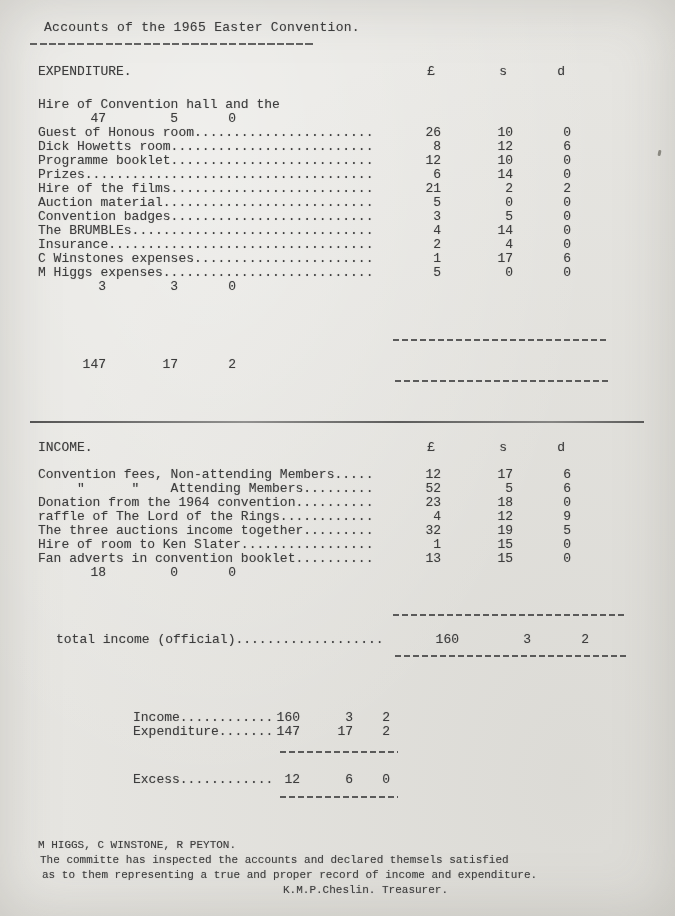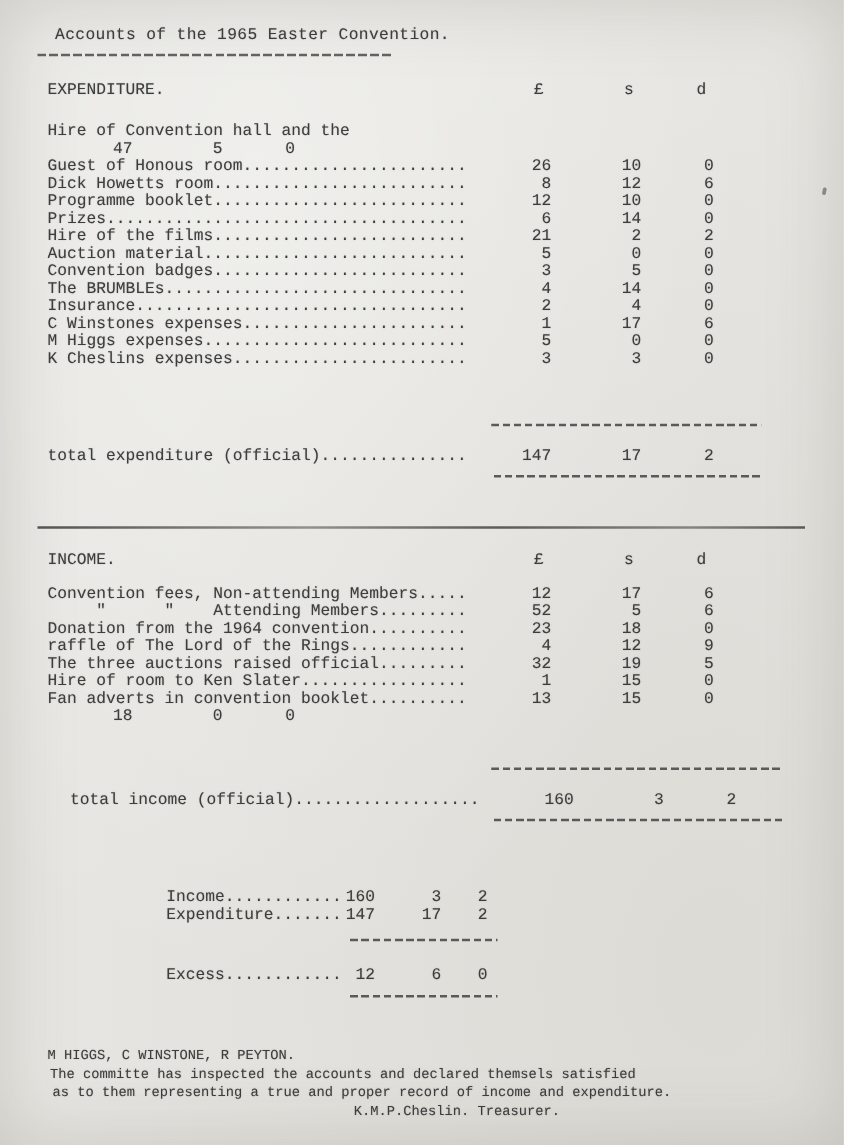--- a/index.html
+++ b/index.html
@@ -152,30 +152,28 @@
         <span class="c2">17</span>
         <span class="c3">6</span>
       </div>
     <div class="trow">
         <span class="lbl">M Higgs expenses...........................</span>
         <span class="c1">5</span>
         <span class="c2">0</span>
         <span class="c3">0</span>
       </div>
     <div class="trow">
-        <span class="lbl">K Cheslins expenses........................</span>
         <span class="c1">3</span>
         <span class="c2">3</span>
         <span class="c3">0</span>
       </div>
   </div>
 
   <div class="abs dash exp-dash-top"></div>
   <div class="abs trow exp-total ink">
-    <span class="lbl">total expenditure (official)...............</span>
     <span class="c1">147</span>
     <span class="c2">17</span>
     <span class="c3">2</span>
   </div>
   <div class="abs dash exp-dash-bot"></div>
 
   <div class="abs divider"></div>
 
   <div class="abs trow hdr inc-header ink">
     <span class="lbl"><span class="sec-title">INCOME.</span></span>
@@ -203,21 +201,21 @@
         <span class="c2">18</span>
         <span class="c3">0</span>
       </div>
     <div class="trow">
         <span class="lbl">raffle of The Lord of the Rings............</span>
         <span class="c1">4</span>
         <span class="c2">12</span>
         <span class="c3">9</span>
       </div>
     <div class="trow">
-        <span class="lbl">The three auctions raised official.........</span>
+        <span class="lbl">The three auctions income together.........</span>
         <span class="c1">32</span>
         <span class="c2">19</span>
         <span class="c3">5</span>
       </div>
     <div class="trow">
         <span class="lbl">Hire of room to Ken Slater.................</span>
         <span class="c1">1</span>
         <span class="c2">15</span>
         <span class="c3">0</span>
       </div>

